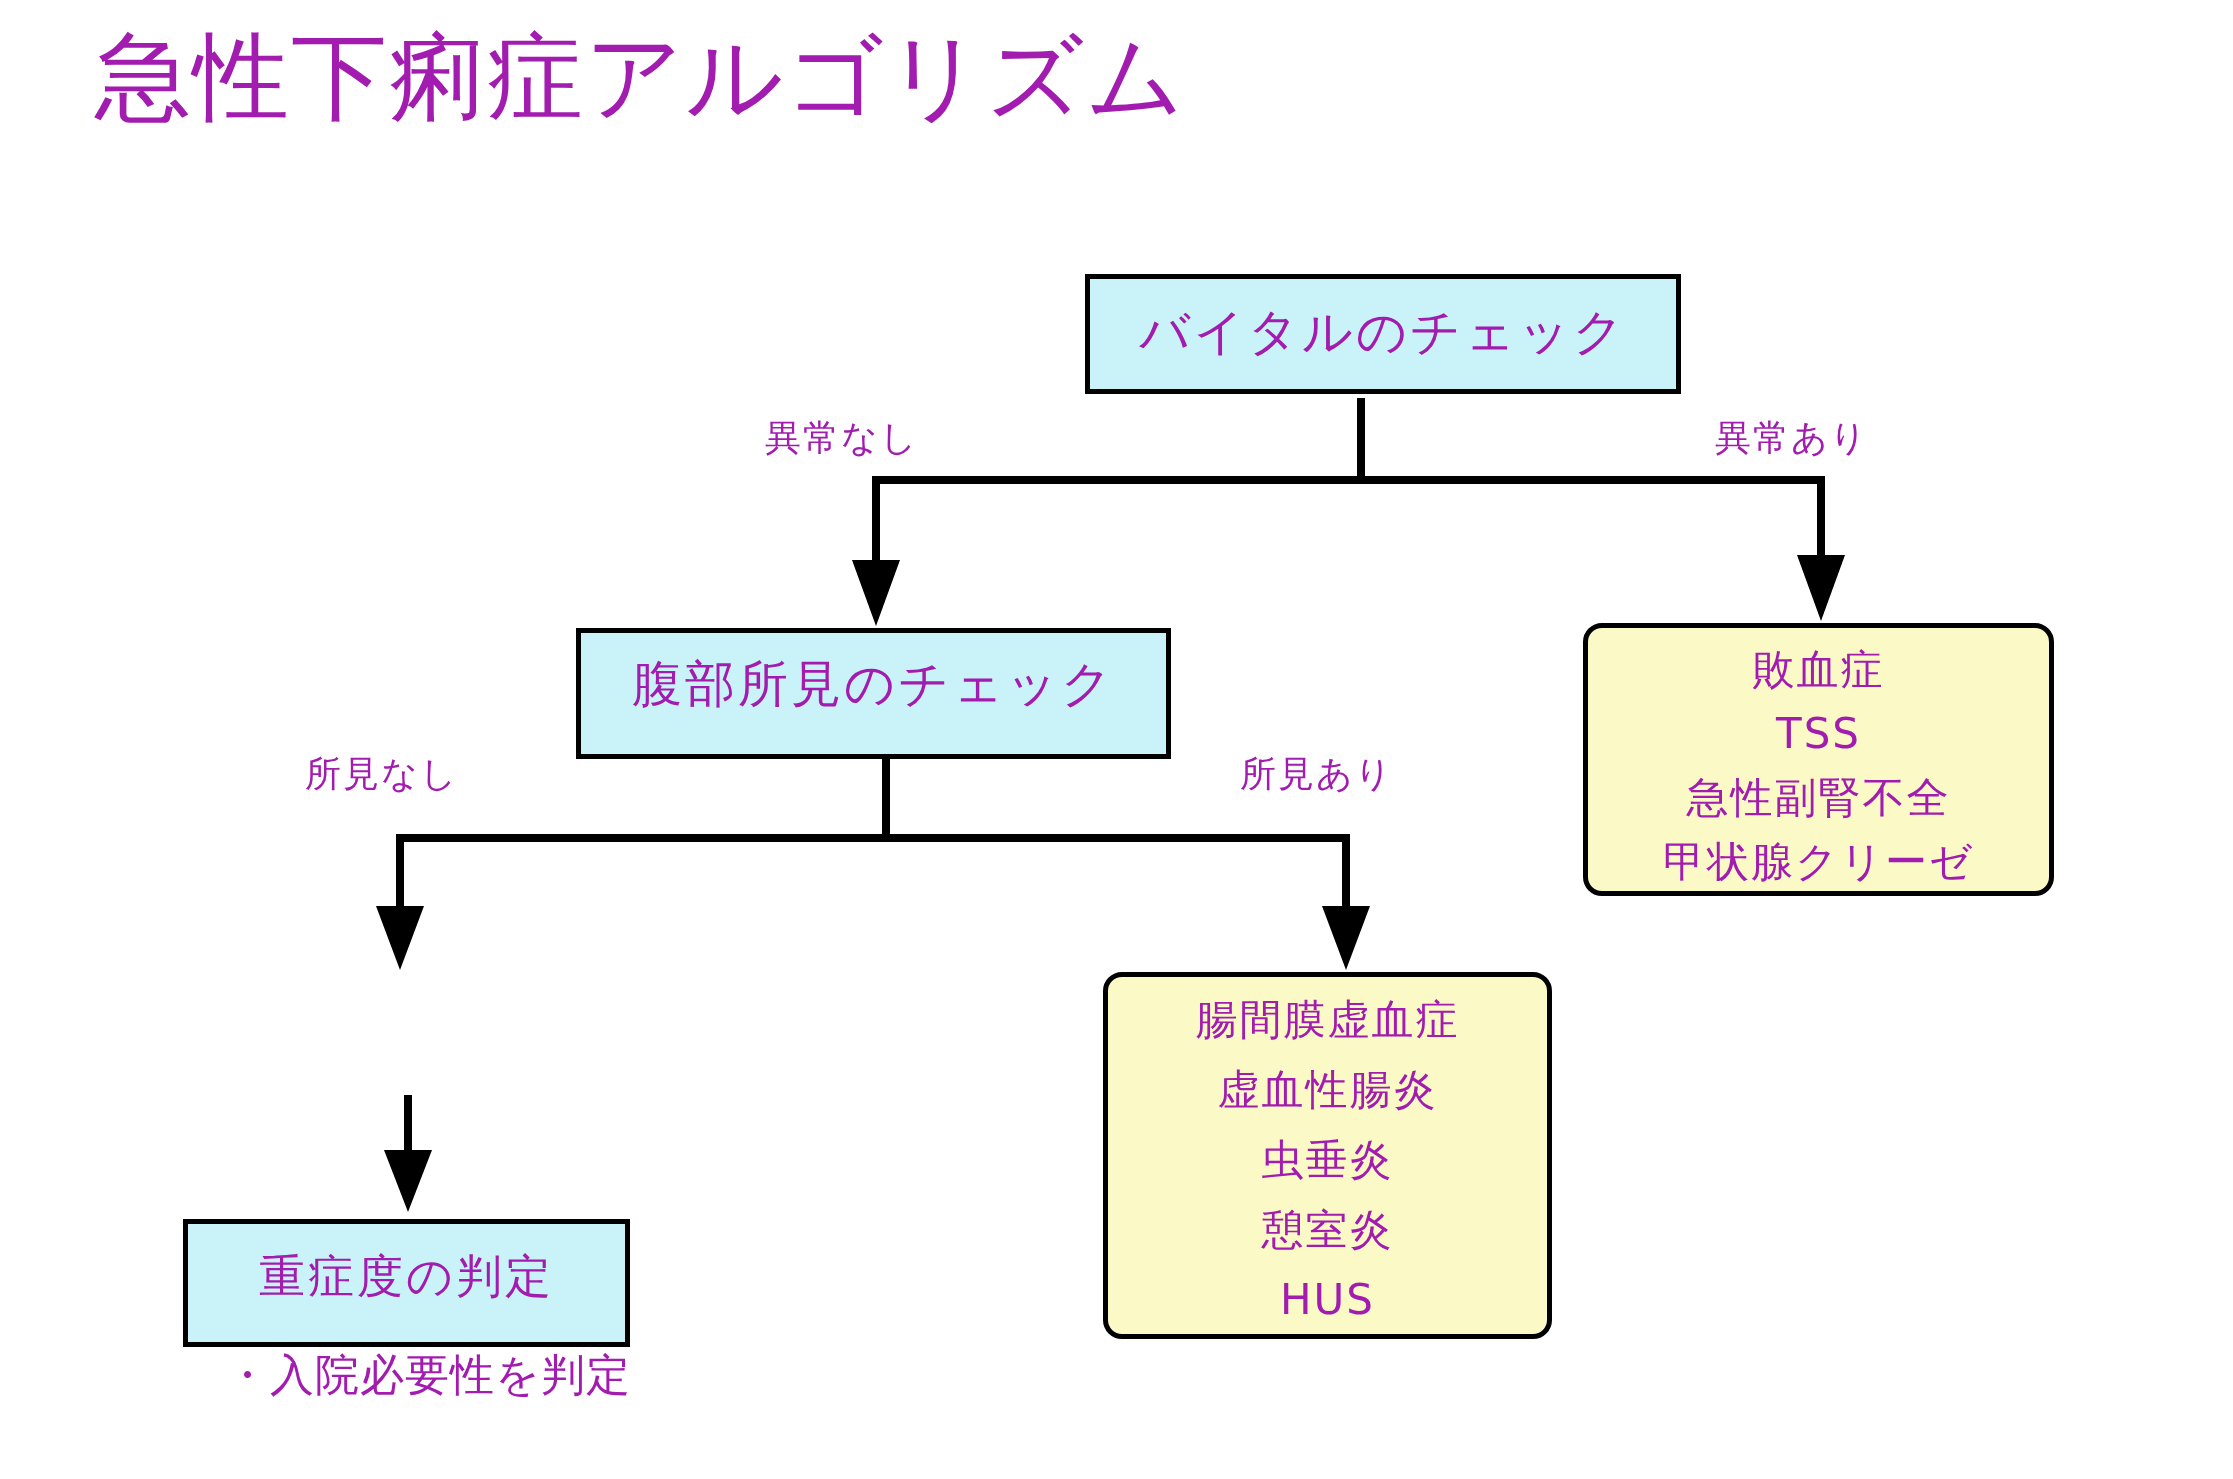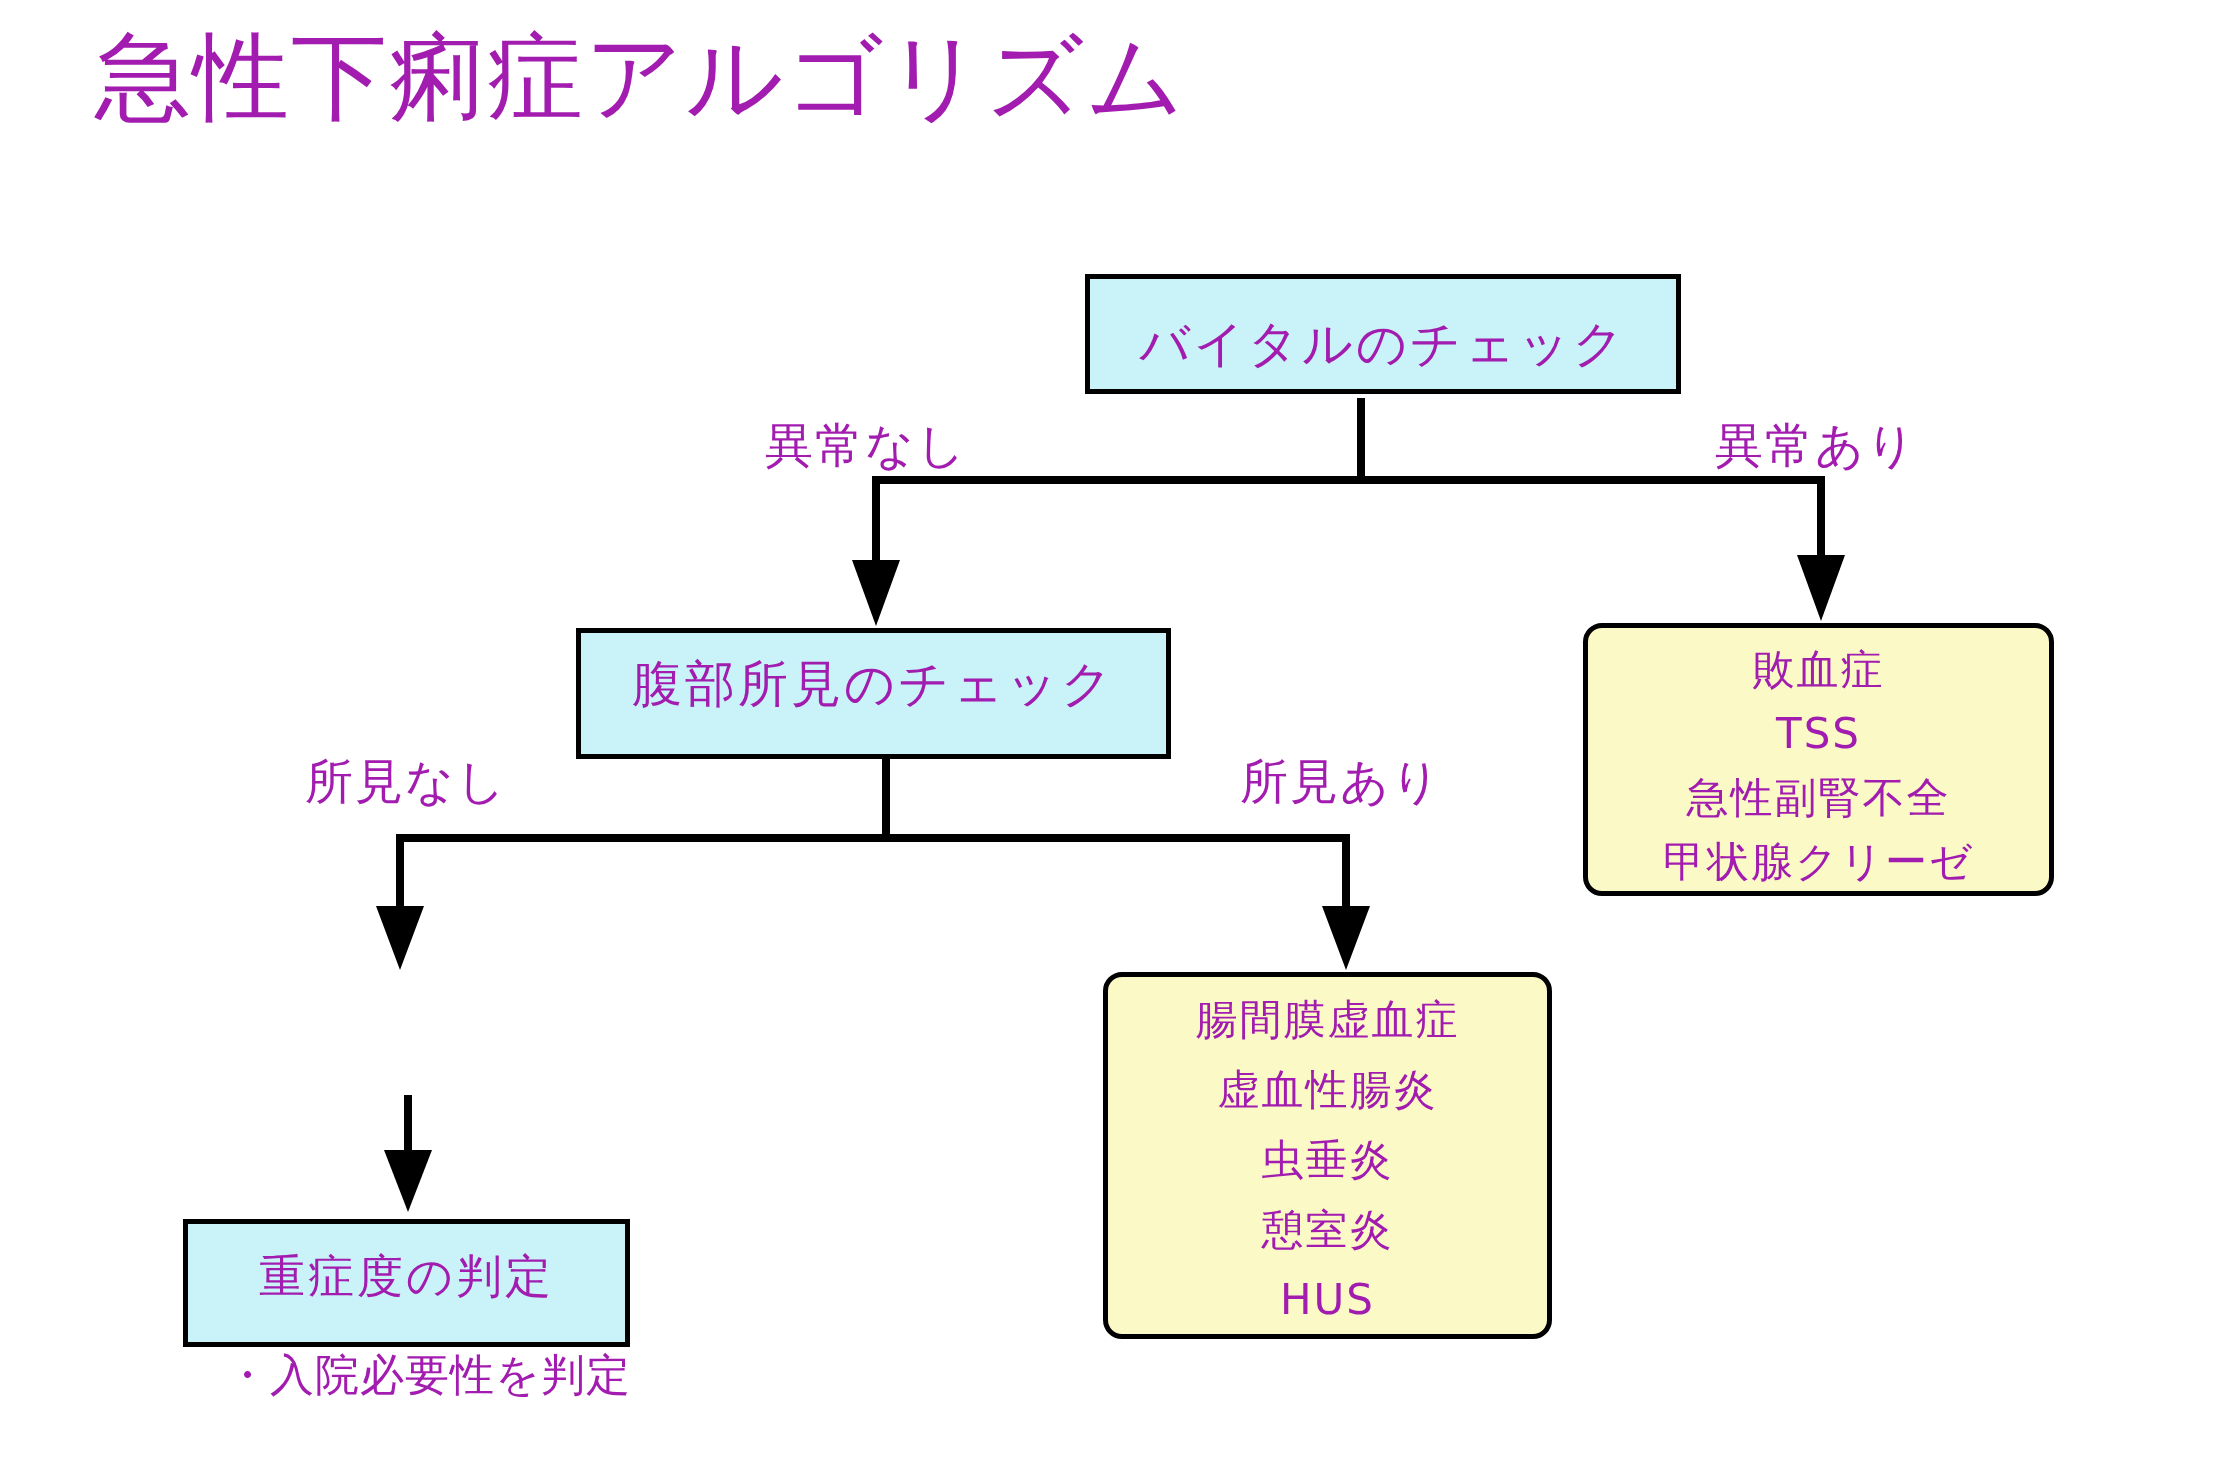--- a/index.html
+++ b/index.html
@@ -16,31 +16,31 @@
     font-size:96px; letter-spacing:2px; white-space:nowrap;
   }
   .connector-svg { position:absolute; left:0; top:0; }
   .box {
     position:absolute; box-sizing:border-box;
     border:5px solid #000000; text-align:center;
   }
   .cyan   { background:#c9f3f8; }
   .yellow { background:#fbf9c6;border-radius:19px; }
   .single-label { font-size:50px; letter-spacing:3px; white-space:nowrap; }
-  .pad-top-16 { padding-top:32px; }
+  .pad-top-16 { padding-top:20px; }
   .pad-top-18 { padding-top:18px; }
   .pad-top-22 { padding-top:22px; }
   .outcome-line { display:block; white-space:nowrap; letter-spacing:2px; }
   .sepsis-lines .outcome-line   { font-size:42px; line-height:64px; }
   .sepsis-lines   { padding-top:10px; }
   .ischemic-lines .outcome-line { font-size:42px; line-height:70px; }
   .ischemic-lines { padding-top:8px; }
   .mid-label { font-size:46px; letter-spacing:3px; white-space:nowrap; }
   .edge-label {
-    position:absolute; font-size:48px; letter-spacing:2px; white-space:nowrap;
+    position:absolute; font-size:36px; letter-spacing:2px; white-space:nowrap;
   }
   .footnote {
     position:absolute; left:225px; top:1346px;
     font-size:44px; letter-spacing:1px; white-space:nowrap;
   }
 </style>
 </head>
 <body>
 
 <div class="canvas">

